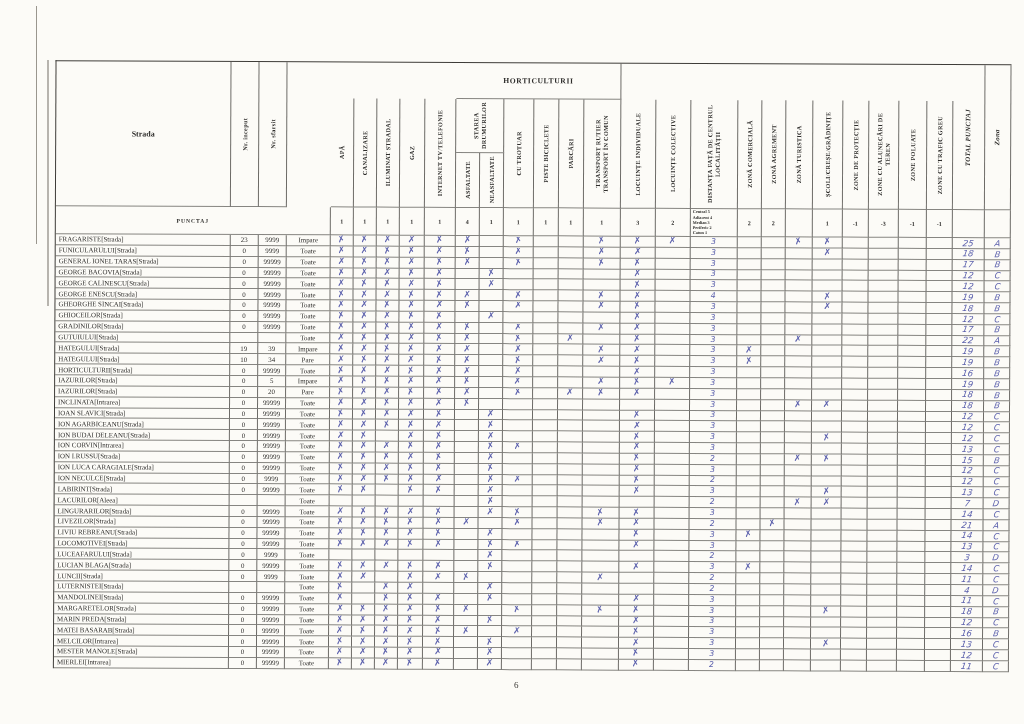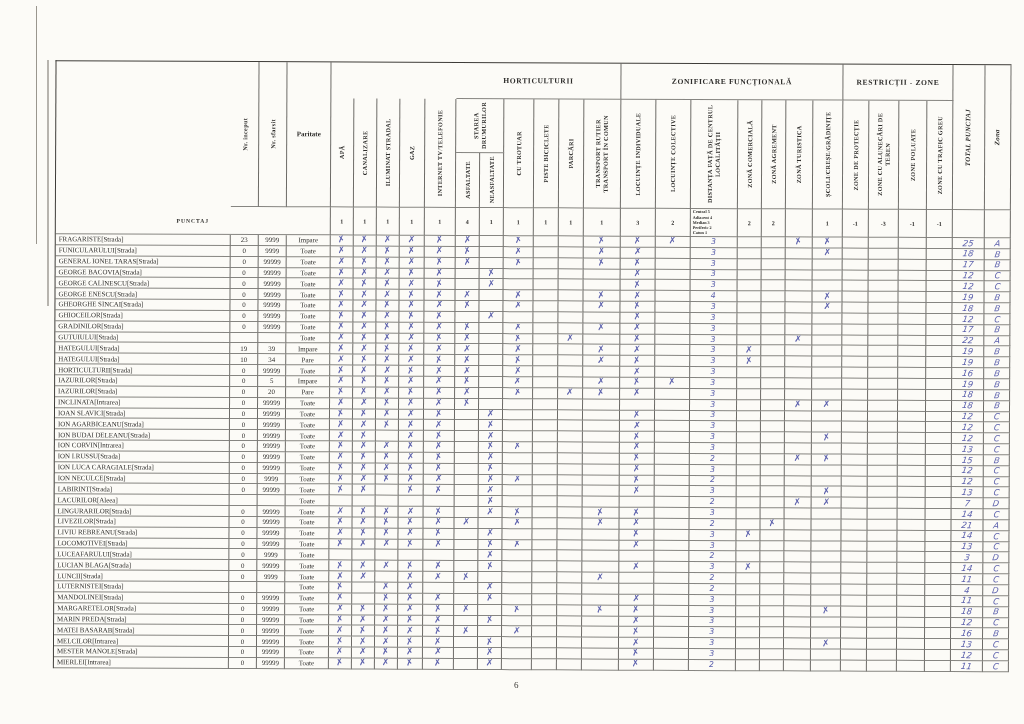--- a/index.html
+++ b/index.html
@@ -30,30 +30,28 @@
   .zl{font-size:8.4px;font-style:italic;}
   .pgnum{position:absolute;left:514px;top:680px;font-size:9px;color:#3a3834;}
 </style>
 </head>
 <body>
 
 <div class="page">
   <div class="edge" style="left:36px;top:6px;width:1px;height:238px;"></div>
   <div class="edge" style="left:47px;top:60px;width:2px;height:246px;opacity:.7;"></div>
   <div class="tbl" id="tbl" style="grid-template-columns: 175px 28px 28px 44px 23px 23px 23px 25px 31px 24px 24px 30px 25px 25px 37px 35px 35px 47px 24px 24px 27px 30px 26px 30px 28px 26px 32px 26px; grid-template-rows: 36px 54px 55px 28px repeat(40, 10.85px);">
+      <div class="c strh" style="grid-area: 1 / 1 / 4 / 2;">Strada</div>
       <div class="c " style="grid-area: 1 / 2 / 4 / 3;">
         <span class="vt ">Nr. inceput</span>
       </div>
       <div class="c " style="grid-area: 1 / 3 / 4 / 4;">
         <span class="vt ">Nr. sfarsit</span>
       </div>
-      <div class="c parh" style="grid-area: 1 / 4 / 4 / 5;">Paritate</div>
       <div class="c grp" style="grid-area: 1 / 10 / 2 / 16;">HORTICULTURII</div>
-      <div class="c grp" style="grid-area: 1 / 16 / 2 / 23;">ZONIFICARE FUNCȚIONALĂ</div>
-      <div class="c grp" style="grid-area: 1 / 23 / 2 / 27;">RESTRICȚII - ZONE</div>
       <div class="c " style="grid-area: 2 / 5 / 4 / 6;">
         <span class="vt ">APĂ</span>
       </div>
       <div class="c " style="grid-area: 2 / 6 / 4 / 7;">
         <span class="vt ">CANALIZARE</span>
       </div>
       <div class="c " style="grid-area: 2 / 7 / 4 / 8;">
         <span class="vt ">ILUMINAT STRADAL</span>
       </div>
       <div class="c " style="grid-area: 2 / 8 / 4 / 9;">

